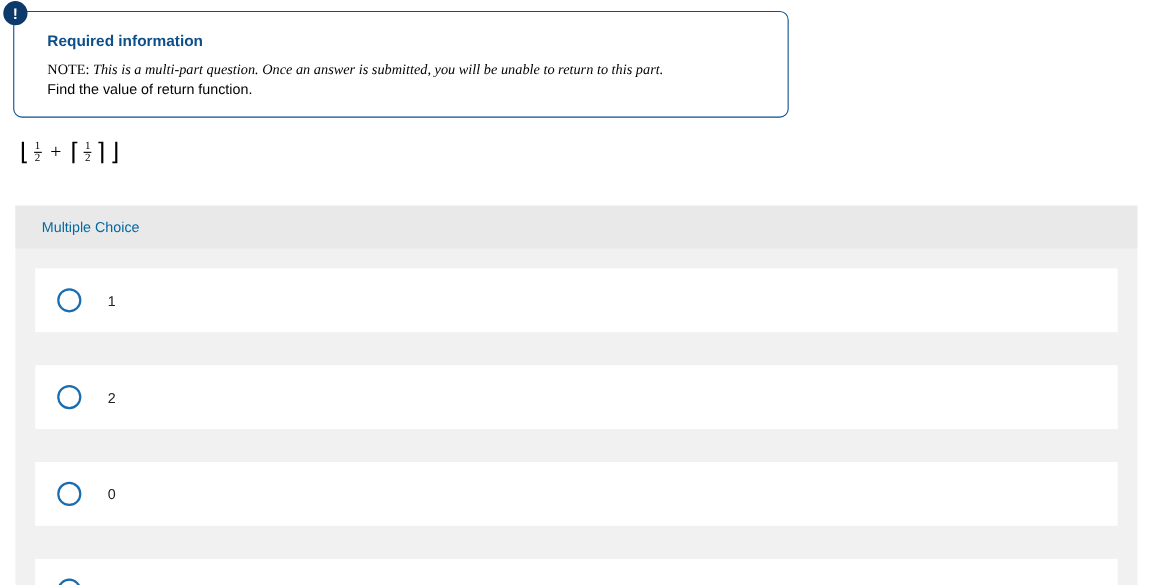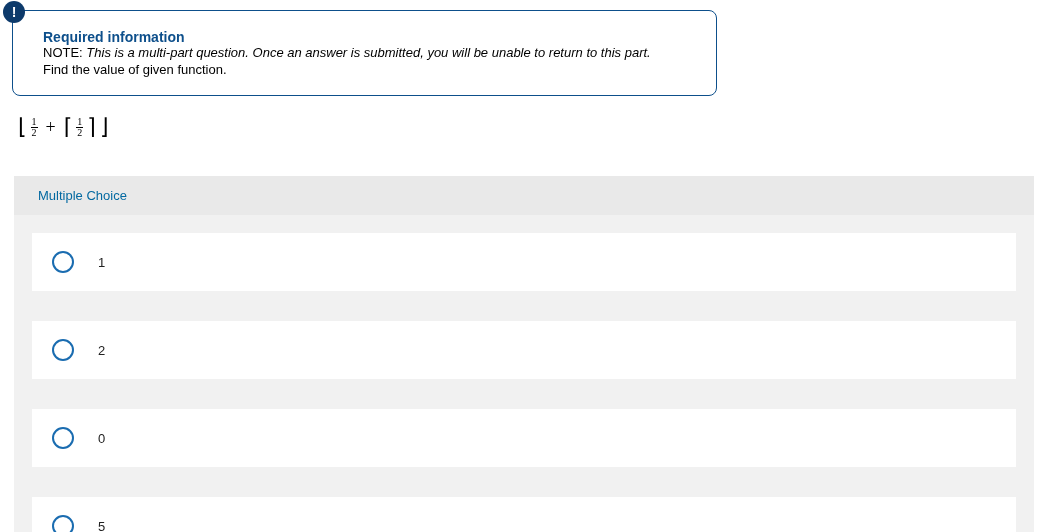--- a/index.html
+++ b/index.html
@@ -31,24 +31,26 @@
       font-size: 14px;
       display: flex;
       align-items: center;
       justify-content: center;
       line-height: 1;
     }
     .info-title {
       color: #0d4f8b;
       font-weight: bold;
       font-size: 14px;
+      margin-bottom: 10px;
     }
     .info-note {
       font-size: 13px;
       margin-bottom: 2px;
+      font-family: Liberation Serif, serif;
     }
     .info-note .note-label {
       font-weight: normal;
     }
     .info-note .note-text {
       font-style: italic;
     }
     .info-sub {
       font-size: 13px;
     }
@@ -114,21 +116,21 @@
 </head>
 <body>
 
 <div class="info-box">
   <div class="info-badge">!</div>
   <div class="info-title">Required information</div>
   <div class="info-note">
     <span class="note-label">NOTE:</span>
     <span class="note-text">This is a multi-part question. Once an answer is submitted, you will be unable to return to this part.</span>
   </div>
-  <div class="info-sub">Find the value of given function.</div>
+  <div class="info-sub">Find the value of return function.</div>
 </div>
 
 <div class="expression">
   <span class="floor-l"></span>
   <span class="frac">
     <span class="num">1</span>
     <span class="den">2</span>
   </span>
   <span class="plus">+</span>
   <span class="ceil-l"></span>

